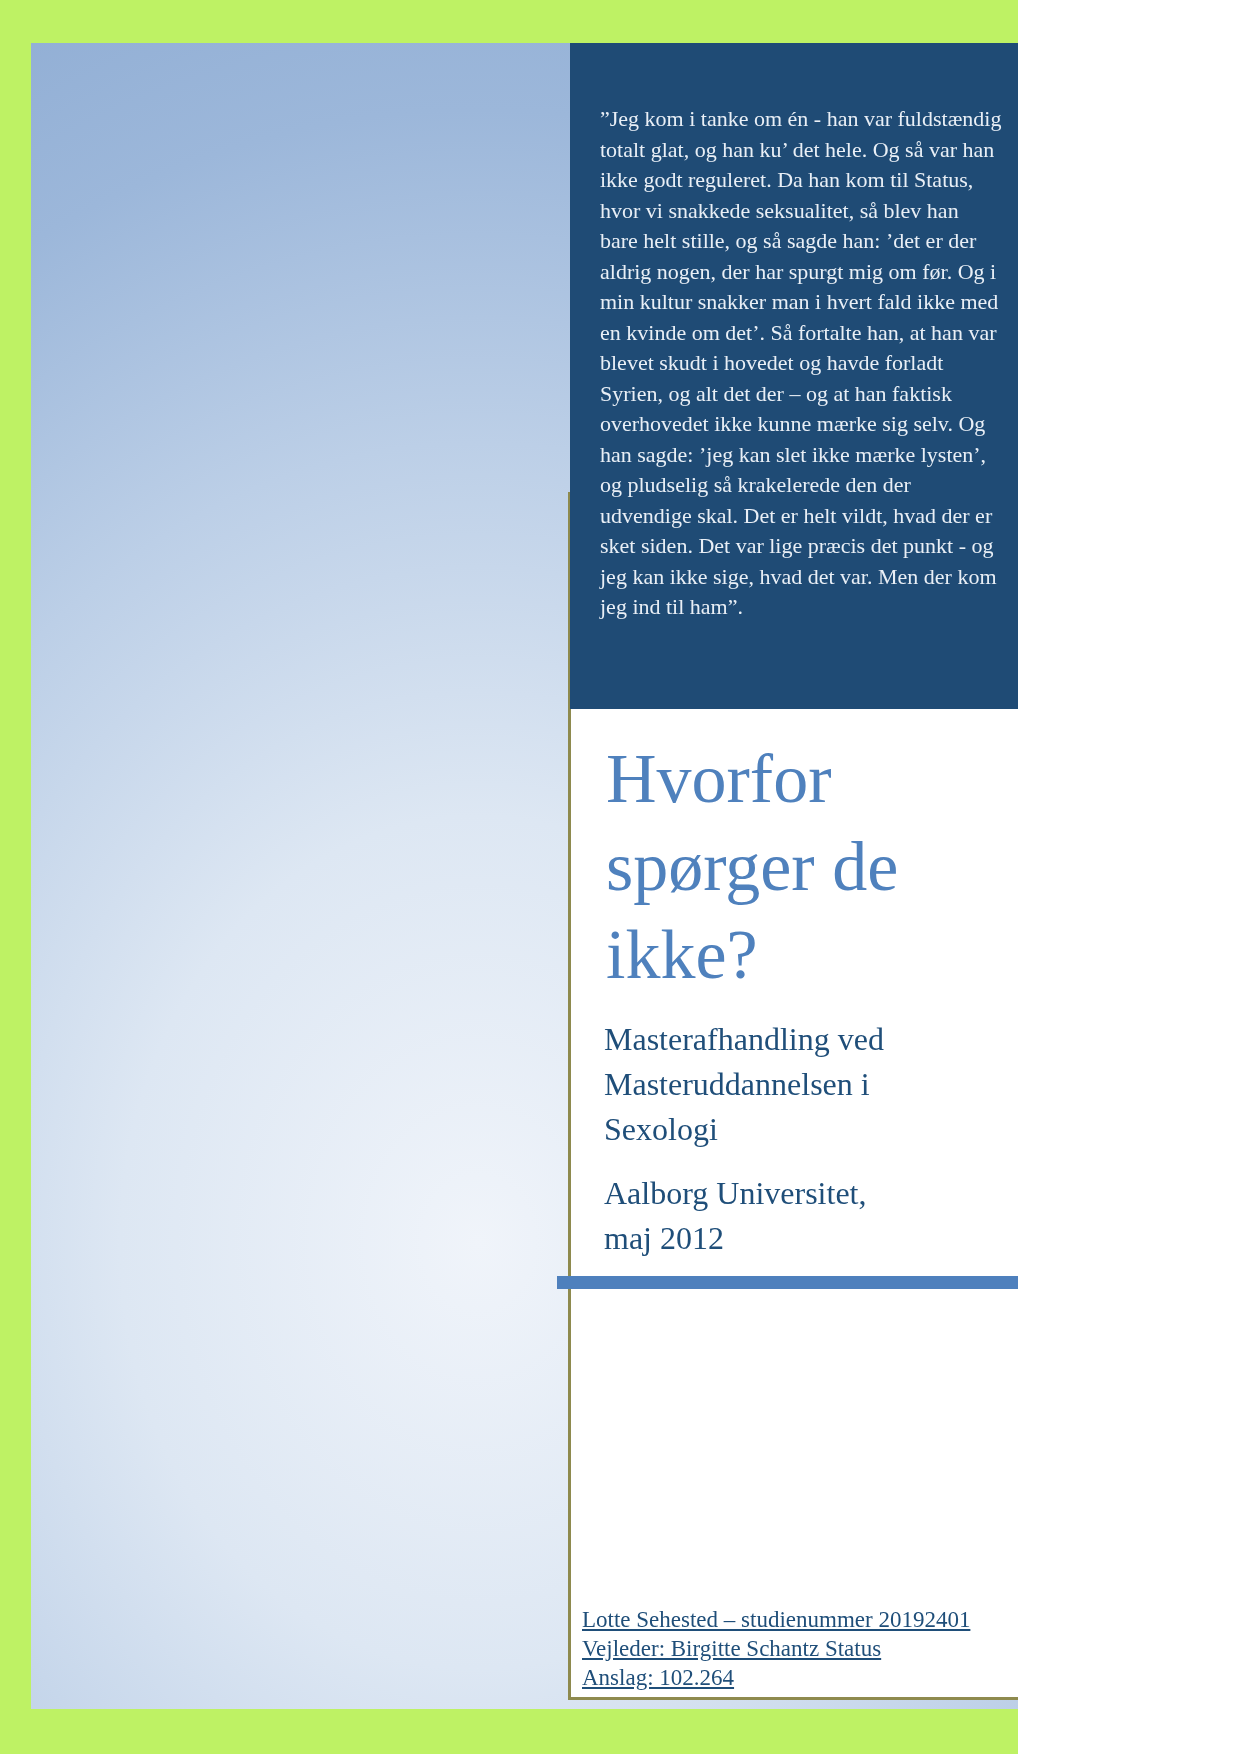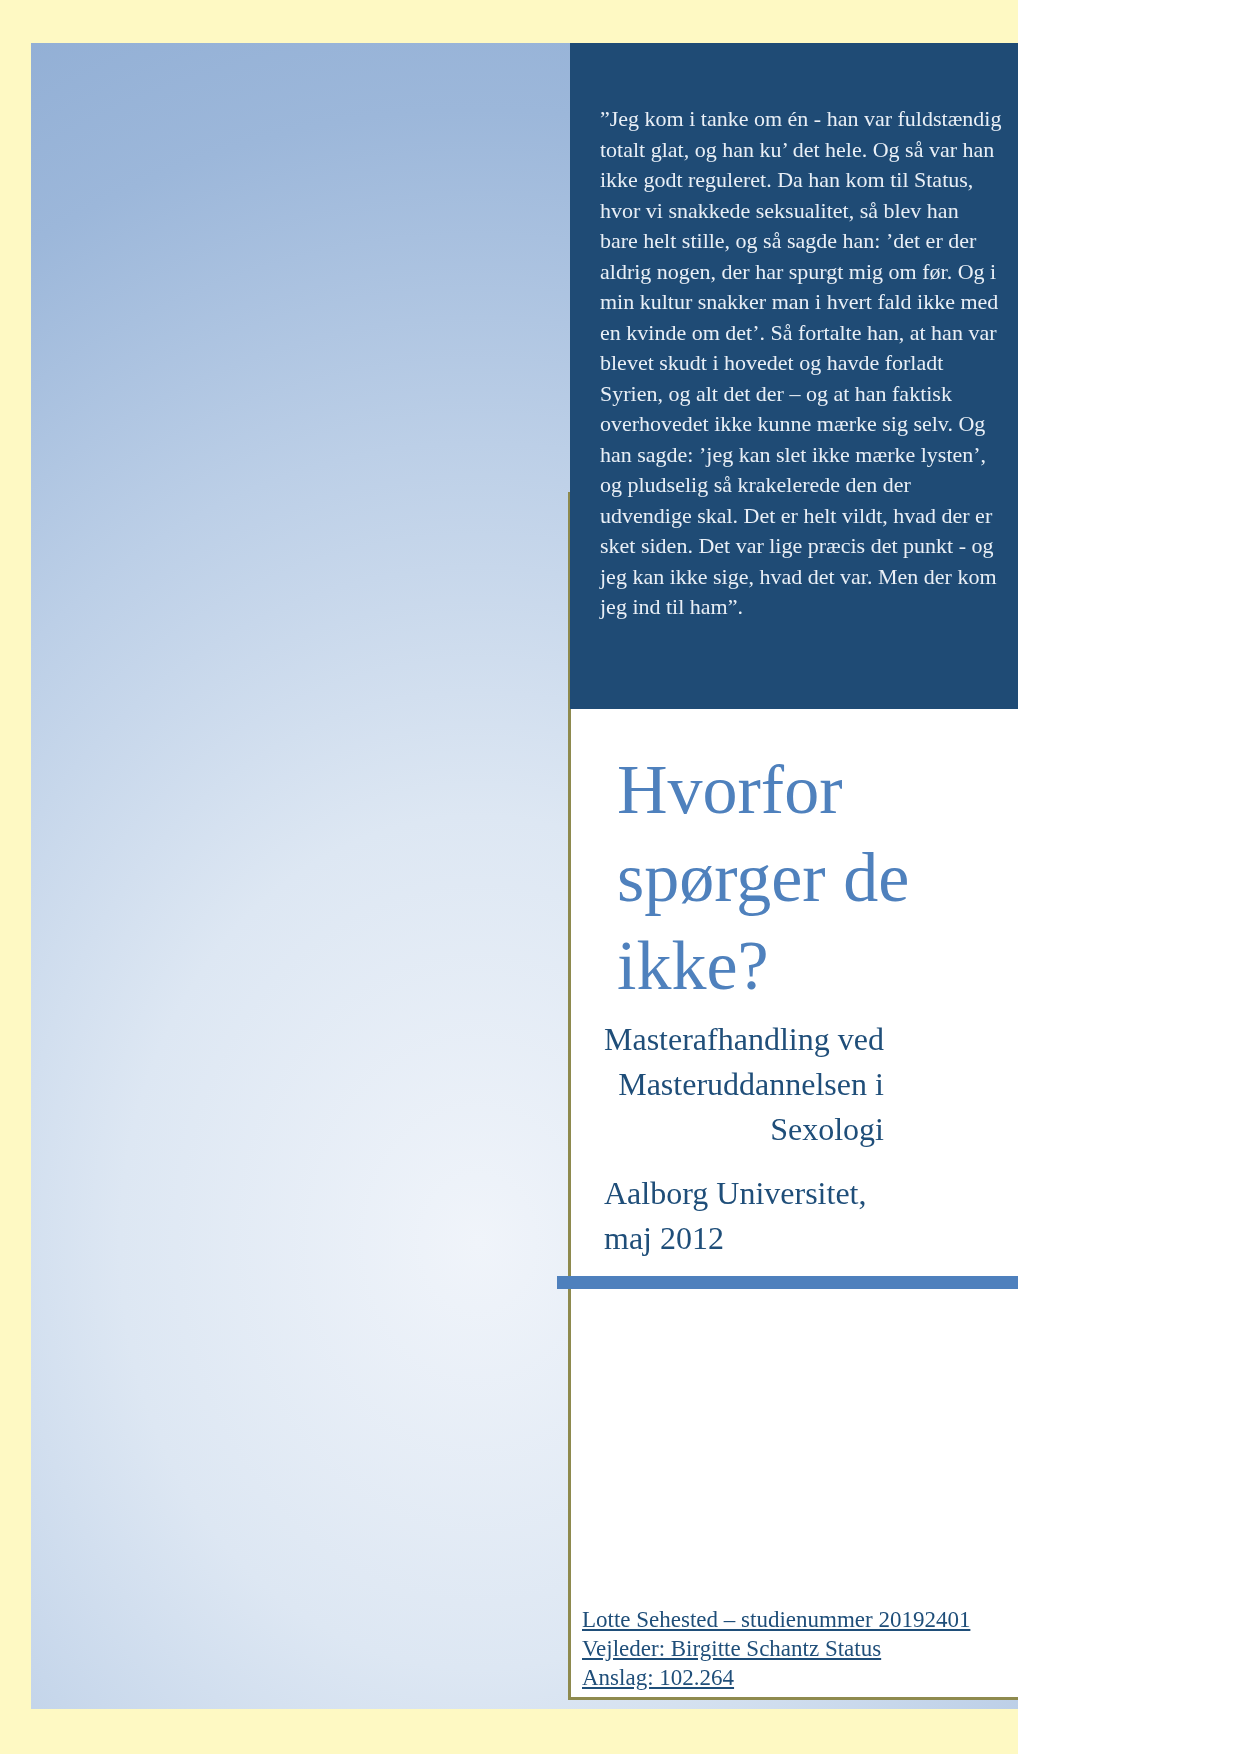--- a/index.html
+++ b/index.html
@@ -1,20 +1,20 @@
 <!DOCTYPE html>
 <html lang="da"><head>
 <meta charset="utf-8">
 <style>
   html, body { margin: 0; padding: 0; background: #ffffff; }
   .page {
     position: relative;
     width: 1018px;
     height: 1754px;
-    background: #fef9c3;
+    background: #bef264;
     overflow: hidden;
     font-family: "Liberation Serif", serif;
   }
   
   .bg-gradient {
     position: absolute;
     left: 31px; top: 43px;
     width: 1177px; height: 1666px;
     background: radial-gradient(ellipse 95% 80% at 38% 72%,
       #f0f4fa 0%, #dde7f3 32%, #bccfe7 60%, #9cb7da 85%, #92afd5 100%);
@@ -40,35 +40,34 @@
     left: 30px; top: 61px;
     width: 445px;
     color: #e9eff6;
     font-size: 22px;
     line-height: 30.5px;
     white-space: pre-line;
   }
   .title {
     position: absolute;
     left: 605px; top: 734px;
-    margin: 12px;
+    margin: 1px;
     color: #4f81bd;
     font-size: 70px;
     font-weight: normal;
     line-height: 88px;
     white-space: pre-line;
   }
   .subtitle {
     position: absolute;
     left: 604px; top: 1017px;
     color: #1f4e79;
     font-size: 32px;
     line-height: 45px;
     white-space: pre-line;
-    text-align: right;
   }
   .institution {
     position: absolute;
     left: 604px; top: 1171px;
     color: #1f4e79;
     font-size: 32px;
     line-height: 45px;
     white-space: pre-line;
   }
   .accent-bar {

